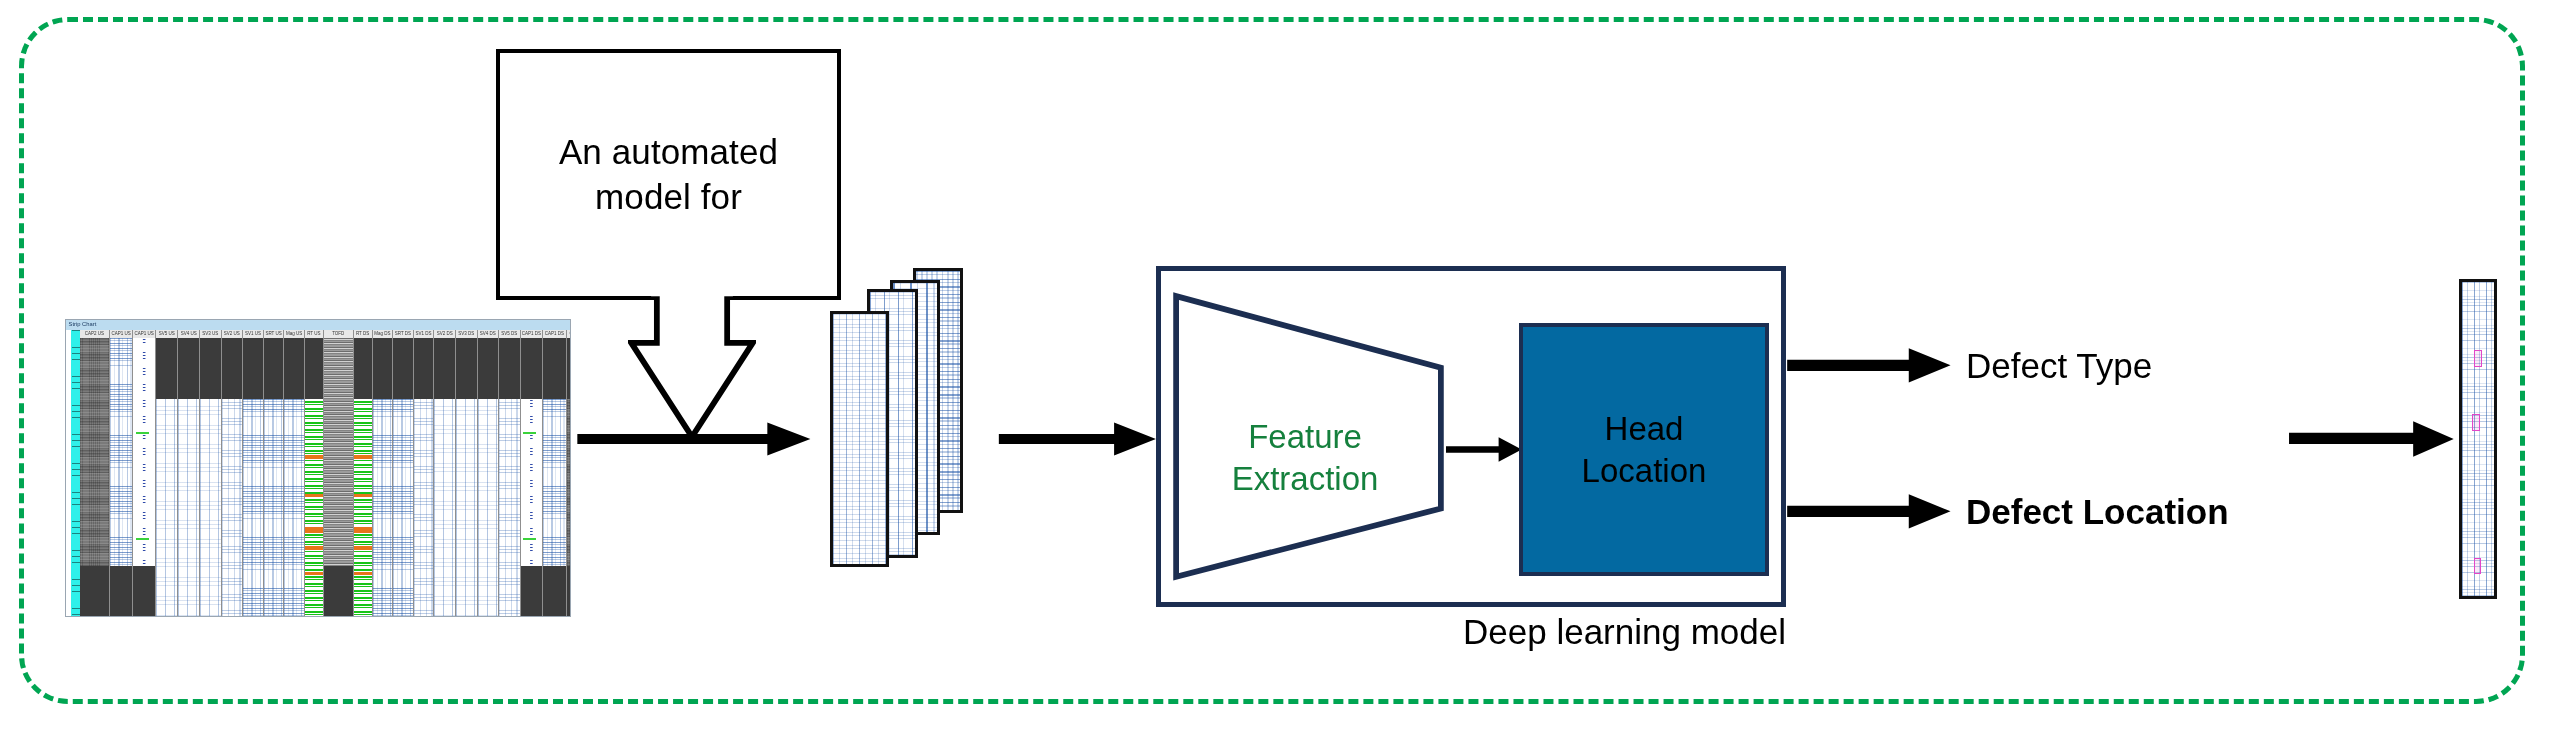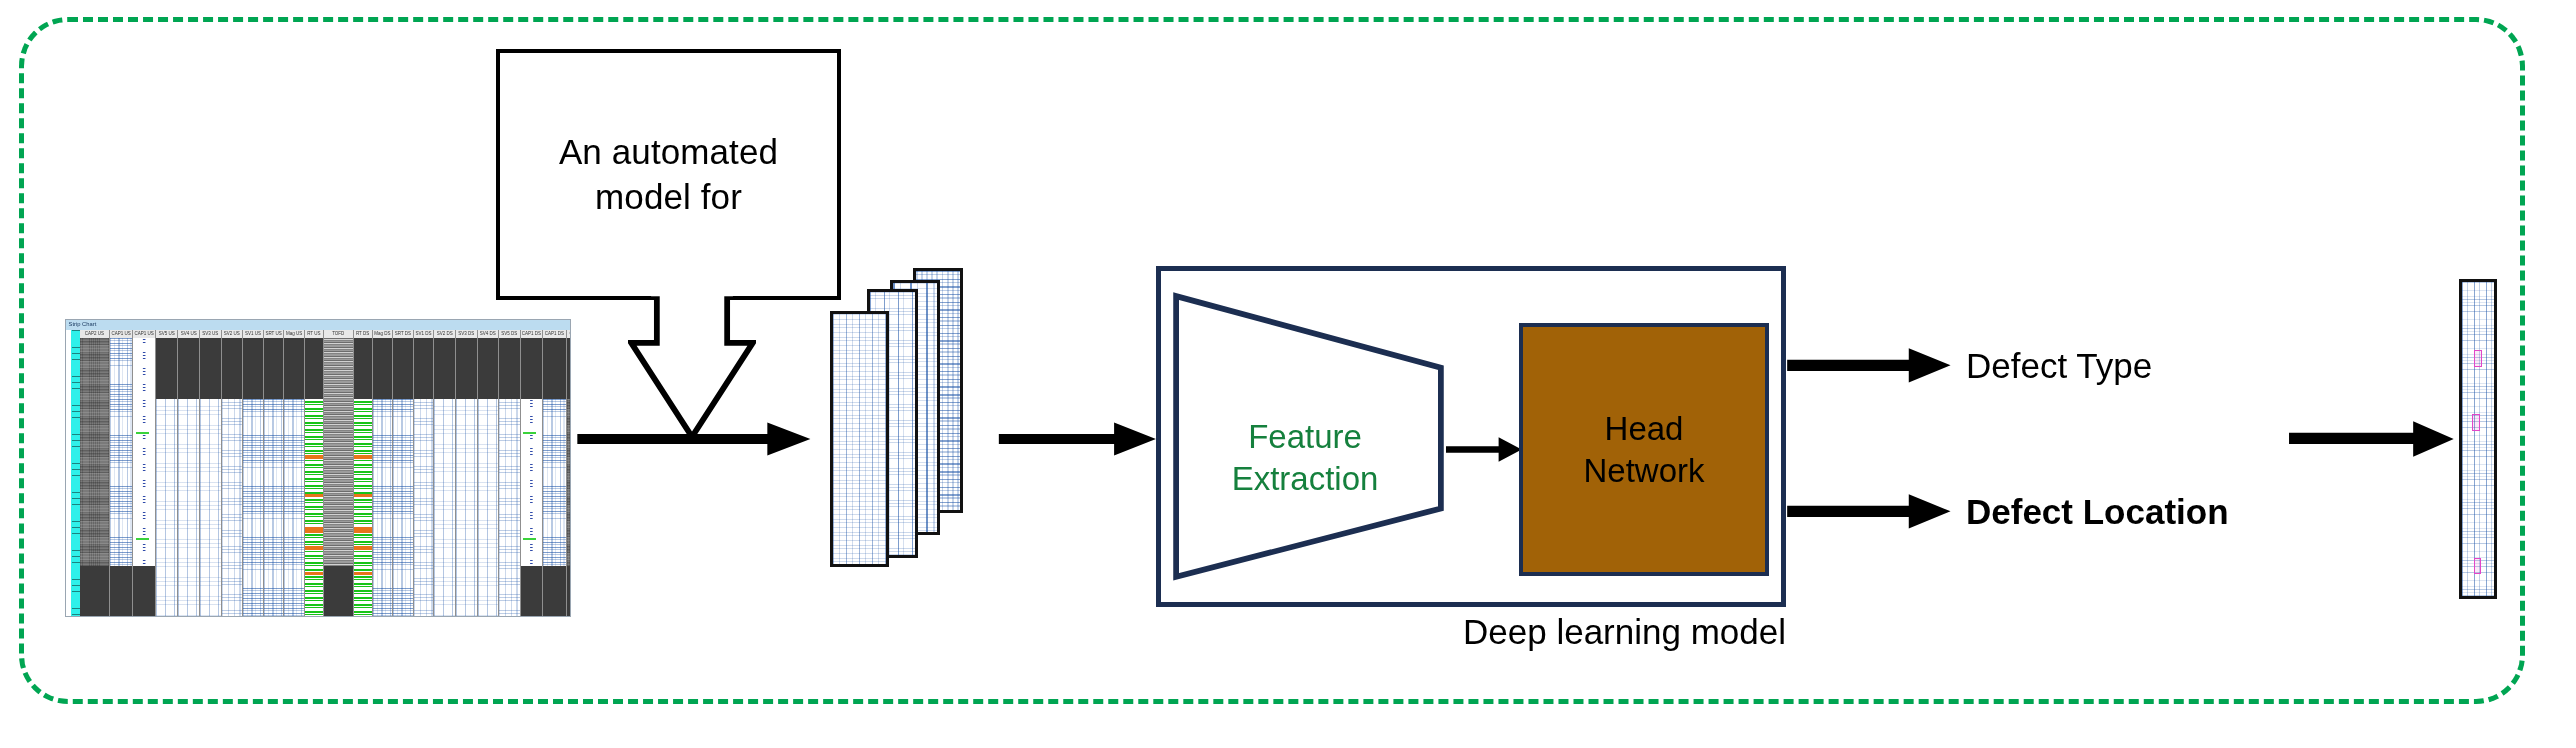--- a/index.html
+++ b/index.html
@@ -104,21 +104,21 @@
   }
 
   
   .head-box {
     left: 1519px;
     top: 323px;
     width: 250px;
     height: 253px;
     border: 4.5px solid #1C2E51;
     box-sizing: border-box;
-    background: #a16207;
+    background: #0369a1;
     display: flex;
     align-items: center;
     justify-content: center;
     text-align: center;
   }
   .head-box .txt {
     font-size: 33px;
     line-height: 1.26;
     color: #000000;
   }
@@ -512,21 +512,21 @@
     <span>Extraction</span>
   </div>
 
   <svg class="abs" style="left:1446px; top:436px; width:77px; height:27px;" viewBox="0 0 120 42">
     <path d="M0 16 L82 16 L82 2 L118 21 L82 40 L82 26 L0 26 Z" fill="#000000"></path>
   </svg>
 
   <div class="head-box abs">
     <div class="txt">
       <span>Head</span><br>
-      <span>Network</span>
+      <span>Location</span>
     </div>
   </div>
 
   <div class="dl-caption abs">Deep learning model</div>
 
   <svg class="abs solid-arrow" style="left:1786px; top:347px; width:167px;" viewBox="0 0 260 60">
     <path d="M0 20 L192 20 L192 2 L258 29 L192 56 L192 38 L0 38 Z" fill="#000000"></path>
   </svg>
   <div class="out-label abs" style="left:1966px; top:346px;">Defect Type</div>
 

